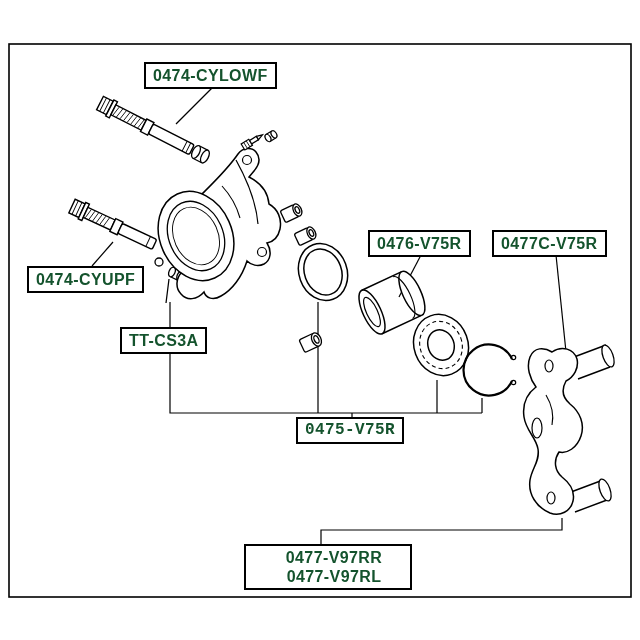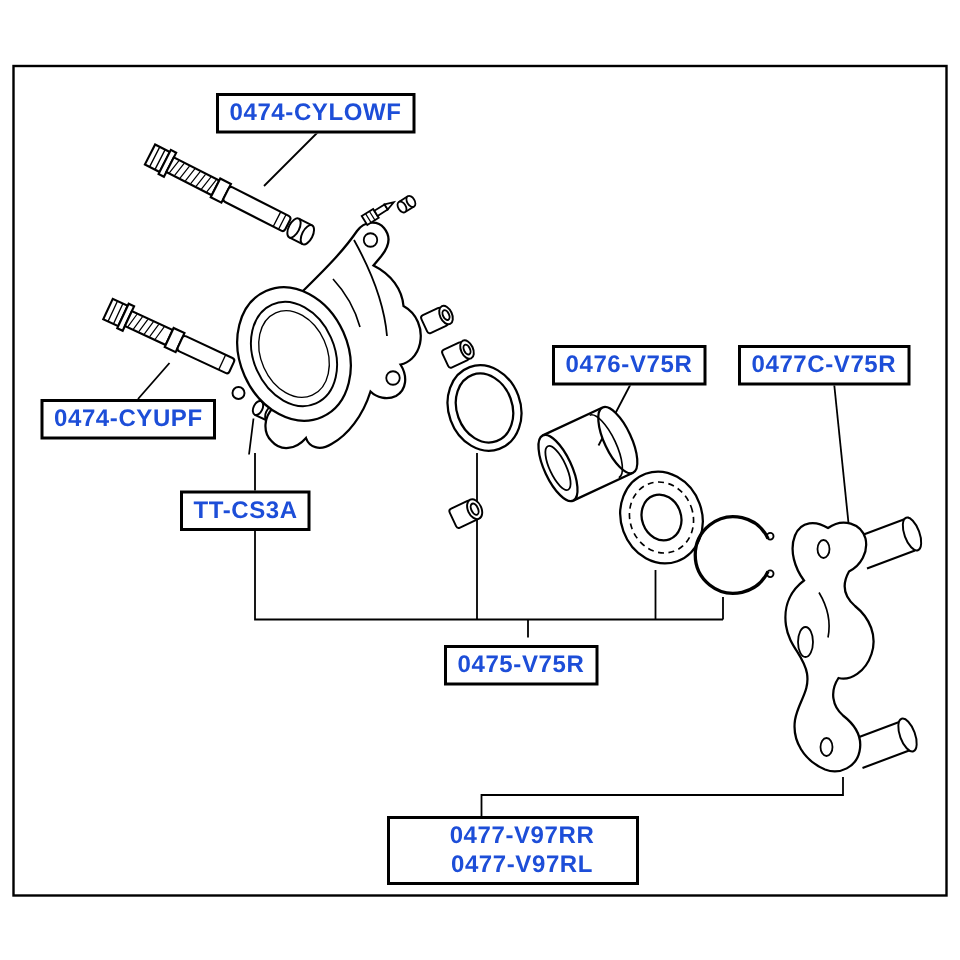--- a/index.html
+++ b/index.html
@@ -7,21 +7,21 @@
     position:relative;
     width:640px;height:640px;
     background:#ffffff;
     font-family:"Liberation Sans", sans-serif;
     overflow:hidden;
   }
   .label{
     position:absolute;
     border:2px solid #000;
     background:#fff;
-    color:#1d4ed8;
+    color:#14532d;
     font-weight:bold;
     font-size:16px;
     line-height:19px;
     padding:2px 7px;
     white-space:nowrap;
     letter-spacing:0.4px;
   }
   .label.twoline{text-align:center;}
   .label.twoline span{display:block;}
   svg{position:absolute;left:0;top:0;}
@@ -195,20 +195,20 @@
   <div class="label" style="left:144px;top:62px;">0474-CYLOWF</div>
 
   <div class="label" style="left:27px;top:266px;">0474-CYUPF</div>
 
   <div class="label" style="left:120px;top:303px;margin-top:24px;">TT-CS3A</div>
 
   <div class="label" style="left:368px;top:230px;">0476-V75R</div>
 
   <div class="label" style="left:492px;top:230px;text-align:center;">0477C-V75R</div>
 
-  <div class="label" style="left:296px;top:430px;">0475-V75R</div>
-
-  <div class="label twoline" style="left:258px;top:544px;min-width:138px;padding-left:19px;">
+  <div class="label" style="left:296px;top:417px;font-family:Liberation Mono, monospace;">0475-V75R</div>
+
+  <div class="label twoline" style="left:244px;top:544px;min-width:138px;padding-left:19px;">
     <span>0477-V97RR</span>
     <span>0477-V97RL</span>
   </div>
 
 </div>
 
 </body></html>

